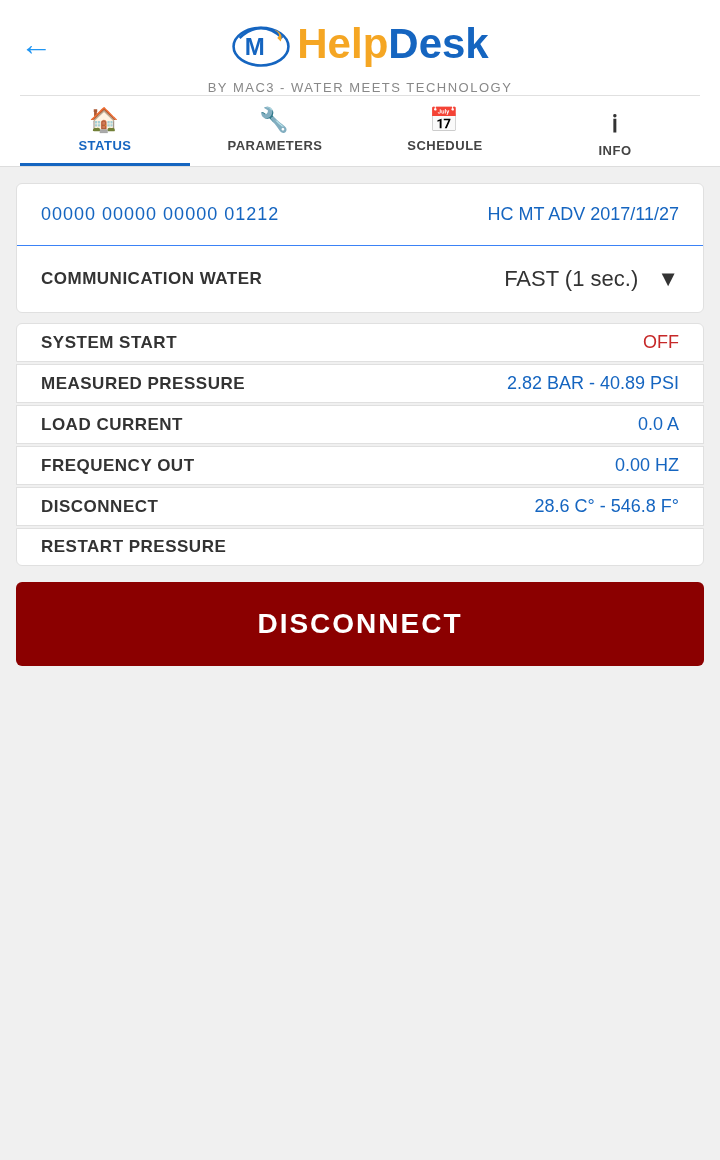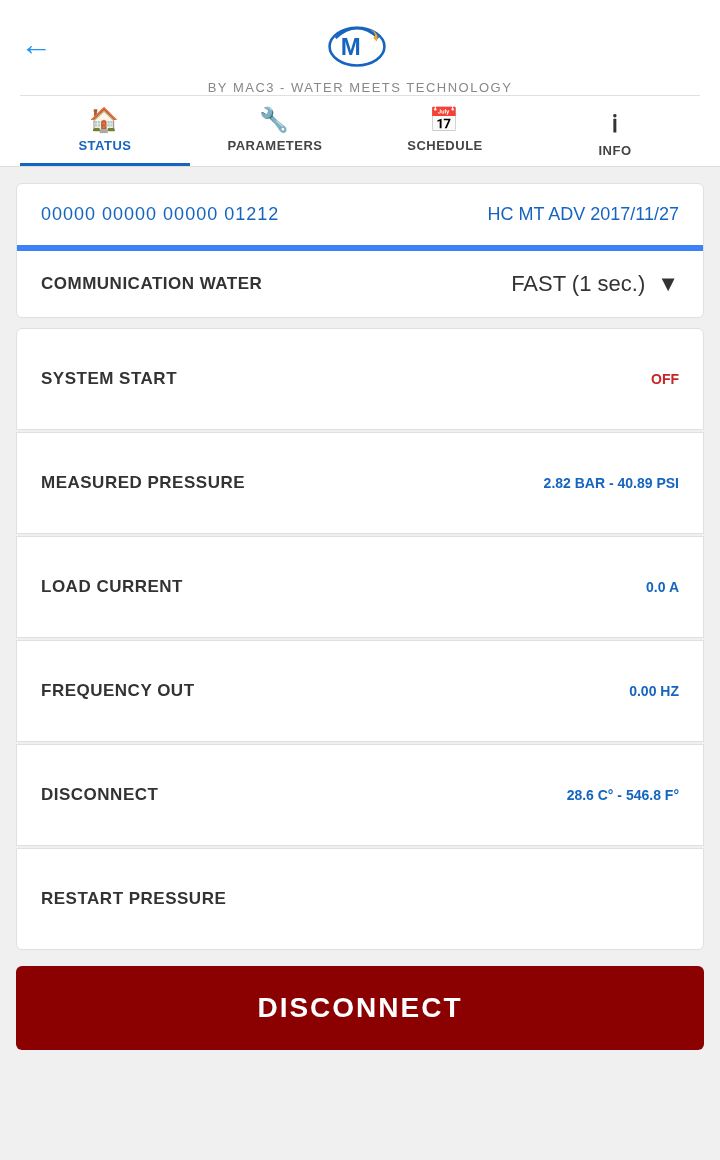--- a/index.html
+++ b/index.html
@@ -104,21 +104,21 @@
       border-radius: 6px;
       border: 1px solid #e0e0e0;
       padding: 0;
       overflow: hidden;
     }
     .device-row {
       display: flex;
       justify-content: space-between;
       align-items: center;
       padding: 20px 24px;
-      border-bottom: 6px solid #3b82f6;
+      border-bottom: 1px solid #3b82f6;
     }
     .device-row:last-child {
       border-bottom: none;
     }
     .device-id {
       color: #1565C0;
       font-size: 18px;
       font-weight: 500;
       letter-spacing: 1px;
     }
@@ -129,21 +129,21 @@
     }
     .comm-label {
       color: #333;
       font-size: 17px;
       font-weight: 600;
       letter-spacing: 0.5px;
     }
     .comm-select {
       display: flex;
       align-items: center;
-      gap: 12px;
+      gap: 19px;
       cursor: pointer;
     }
     .comm-value {
       font-size: 22px;
       color: #333;
       font-weight: 400;
     }
     .dropdown-arrow {
       font-size: 22px;
       color: #333;
@@ -152,38 +152,38 @@
     
     .status-list {
       margin: 10px 16px 0;
     }
     .status-item {
       background: #fff;
       border: 1px solid #e0e0e0;
       display: flex;
       justify-content: space-between;
       align-items: center;
-      padding: 40px 24px;
+      padding: 8px 24px;
       margin-bottom: 2px;
     }
     .status-item:first-child {
       border-radius: 6px 6px 0 0;
     }
     .status-item:last-child {
       border-radius: 0 0 6px 6px;
     }
     .status-label {
       color: #333;
       font-size: 17px;
       font-weight: 600;
       letter-spacing: 0.5px;
     }
     .status-value {
-      font-size: 14px;
-      font-weight: 700;
+      font-size: 18px;
+      font-weight: 400;
       color: #1565C0;
     }
     .status-value.off {
       color: #c62828;
     }
 
     
     .disconnect-btn {
       margin: 16px 16px 16px;
       background: #8B0000;
@@ -211,20 +211,25 @@
       <svg class="logo-icon" viewBox="0 0 70 70" xmlns="http://www.w3.org/2000/svg">
 
         <ellipse cx="35" cy="38" rx="32" ry="22" fill="none" stroke="#1565C0" stroke-width="3"></ellipse>
 
         <path d="M10 28 Q35 5 60 28" fill="none" stroke="#1565C0" stroke-width="3"></path>
 
         <text x="16" y="48" font-size="28" font-weight="bold" fill="#1565C0" font-family="Arial">M</text>
 
         <path d="M50 18 Q62 22 58 32 L54 28 Q60 24 50 18Z" fill="#F5A623"></path>
       </svg>
+      <div>
+        <span class="logo-text">
+          <span class="logo-help">Help</span><span class="logo-desk">Desk</span>
+        </span>
+      </div>
     </div>
   </div>
   <div class="logo-subtitle">BY MAC3 - WATER MEETS TECHNOLOGY</div>
 
   <div class="nav-tabs">
     <div class="nav-tab active">
       <span class="tab-icon">🏠</span>
       <span>STATUS</span>
     </div>
     <div class="nav-tab">

